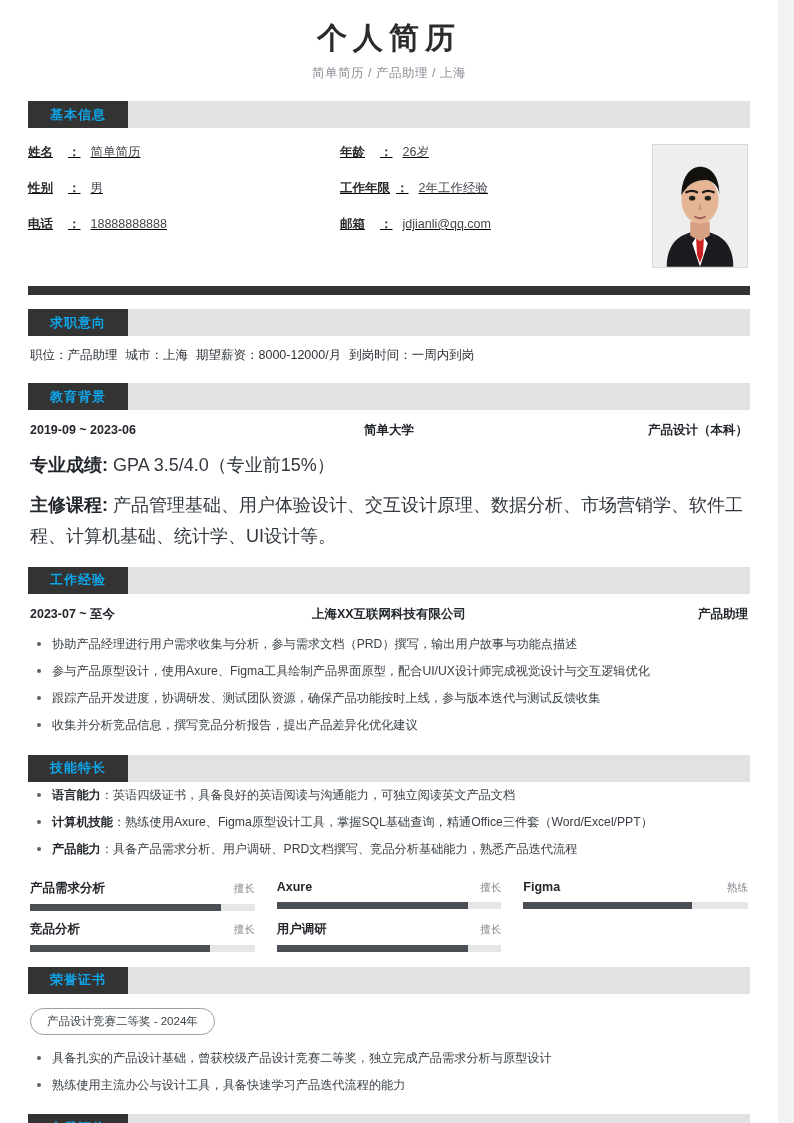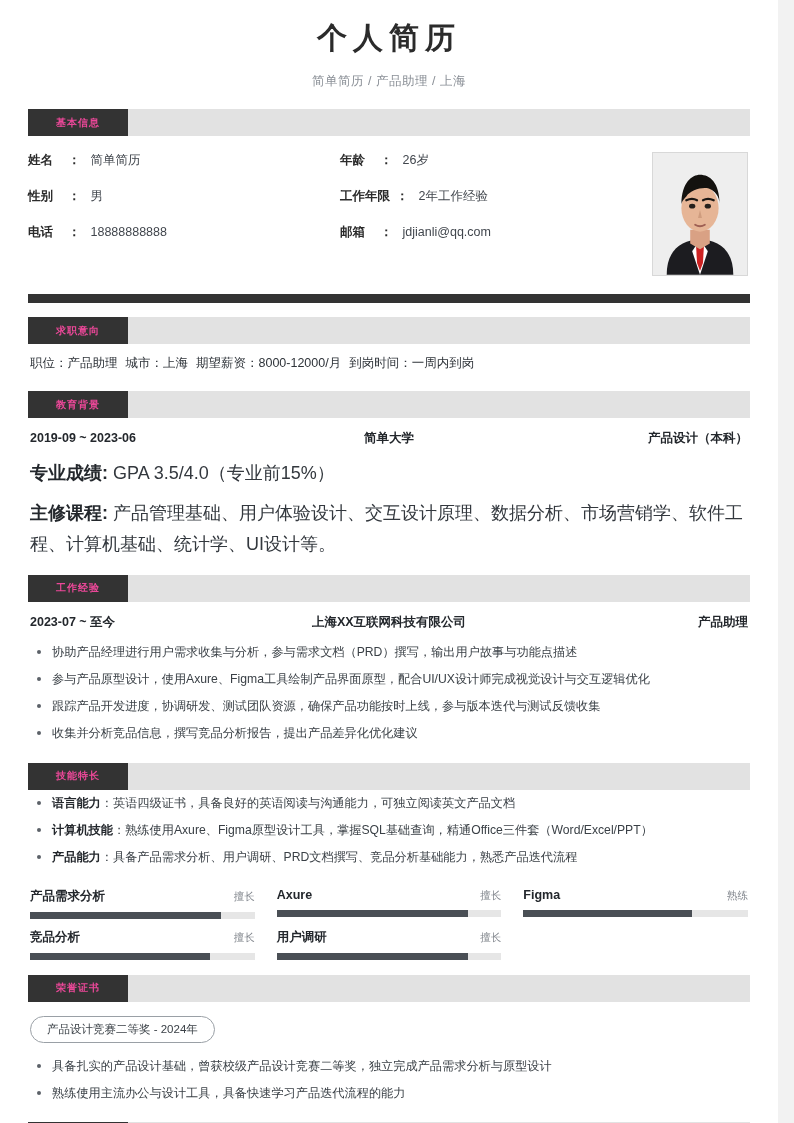--- a/index.html
+++ b/index.html
@@ -16,37 +16,37 @@
     position: relative;
     overflow: hidden;
   }
   
   .header { padding: 18px 0 10px; text-align: center; }
   .doc-title {
     font-size: 30px; font-weight: 700; color: #2b2b2b;
     letter-spacing: 6px; line-height: 1.3;
   }
   .doc-sub {
-    font-size: 12.5px; color: #8a8f96; margin-top: 16px; letter-spacing: .5px;
+    font-size: 12.5px; color: #8a8f96; margin-top: 8px; letter-spacing: .5px;
   }
   
   .sec-bar {
     height: 27px; background: #e2e2e2; display: flex; align-items: stretch;
     margin-top: 9px;
   }
   .sec-bar .tag {
-    background: #333333; color: #ec4899;
-    font-size: 10px; font-weight: 700; letter-spacing: 1px;
+    background: #333333; color: #0ea5e9;
+    font-size: 13px; font-weight: 700; letter-spacing: 1px;
     display: flex; align-items: center; justify-content: center;
     padding: 0 16px; min-width: 100px;
   }
   .divider-bar { height: 9px; background: #333333; margin: 12px 0 14px; }
   
   .basic-wrap { display: flex; padding: 16px 0 6px; position: relative; }
-  .basic-fields { flex: 1; }
+  .basic-fields { flex: 1; text-decoration: underline; }
   .binfo-row { display: flex; margin-bottom: 19px; }
   .binfo-cell { width: 50%; display: flex; align-items: baseline; font-size: 12.5px; }
   .binfo-cell .lbl {
     font-weight: 700; color: #2b2b2b; min-width: 34px;
   }
   .binfo-cell .colon { color: #2b2b2b; font-weight:700; margin: 0 10px 0 6px; }
   .binfo-cell .val { color: #41464d; }
   .photo {
     width: 96px; height: 124px; border: 1px solid #d8d8d8; background: #ececec;
     margin-right: 2px; flex: 0 0 96px; overflow: hidden;

